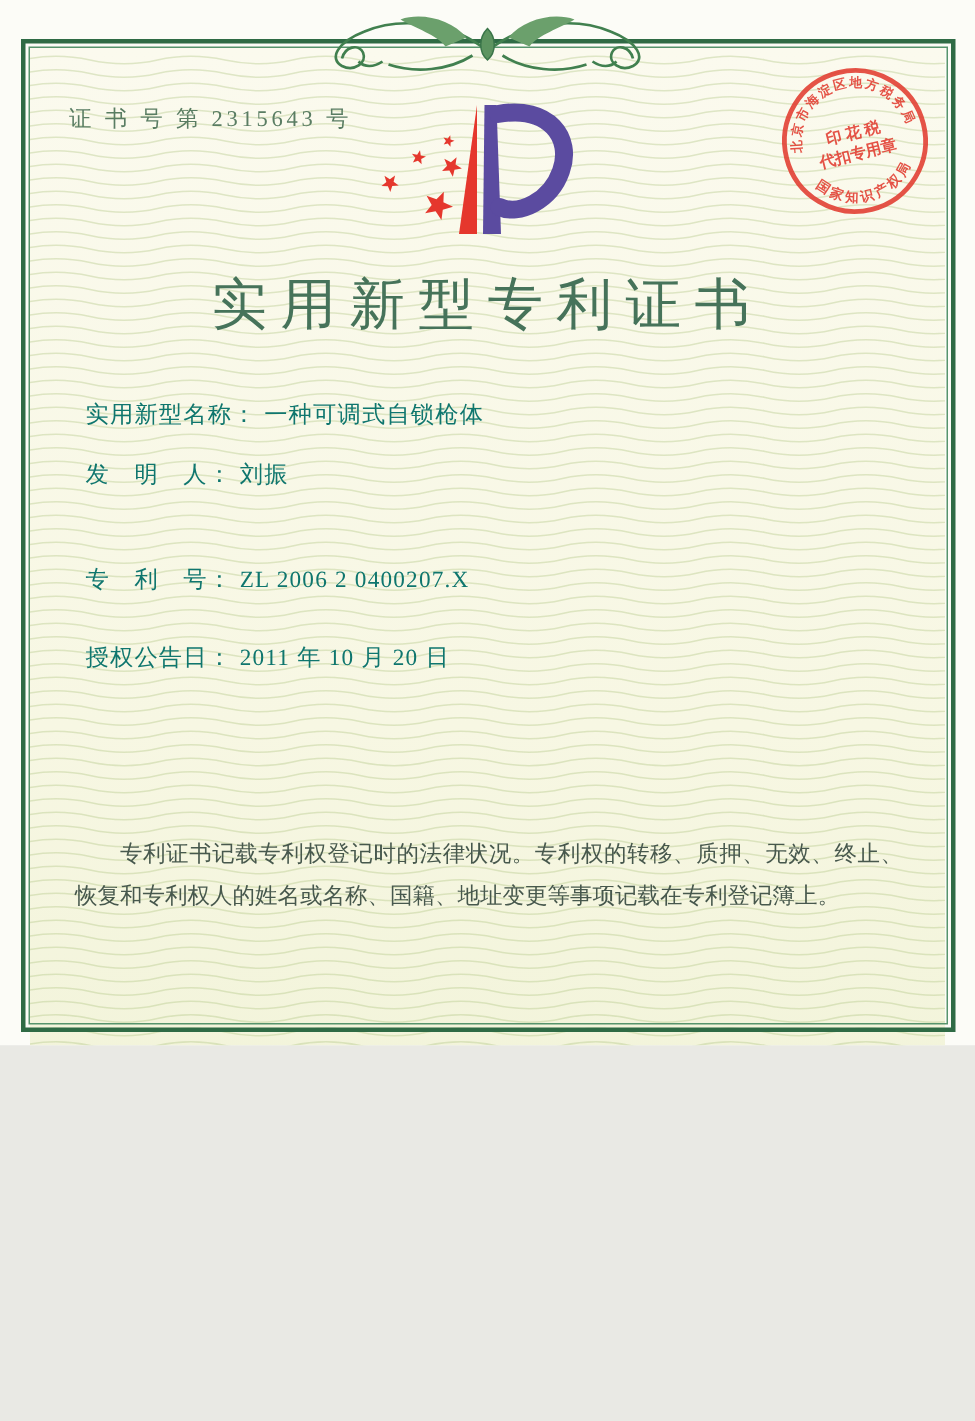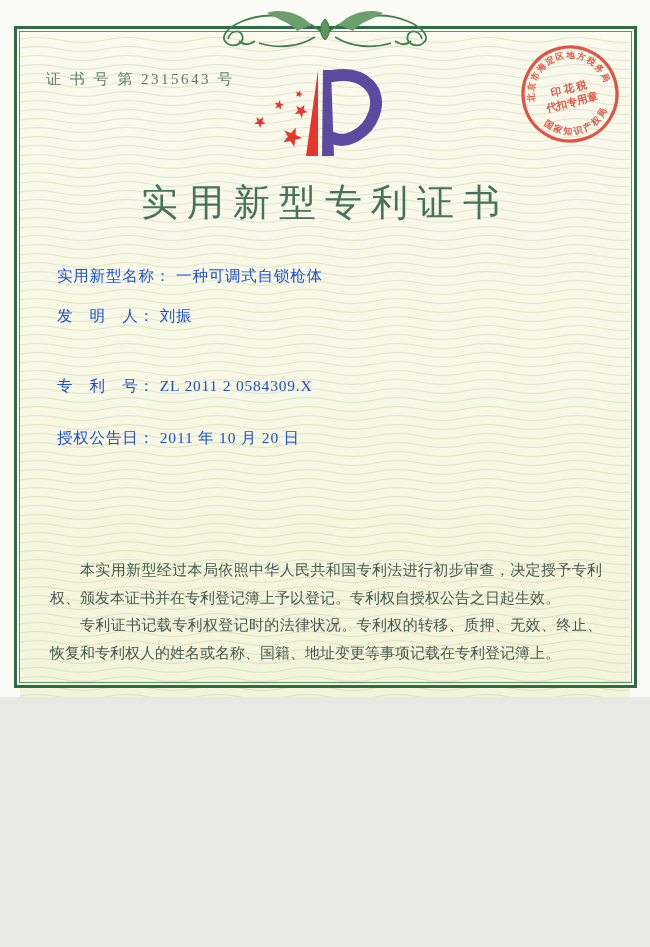--- a/index.html
+++ b/index.html
@@ -14,21 +14,21 @@
   
   .content{
     position:absolute;left:20px;top:32px;width:610px;height:904px;overflow:hidden;
     background:linear-gradient(180deg,#fbfaee 0%,#f7f7e3 50%,#eef1d2 100%);
   }
   #waves{position:absolute;left:0;top:0;}
   .abs{position:absolute;}
   .cert-no{left:46px;top:70px;font-size:15px;letter-spacing:2.5px;color:#5a7d63;}
   .title{left:0;right:0;top:178px;text-align:center;font-size:37px;font-weight:400;
          letter-spacing:9px;color:#46735a;}
-  .field{left:57px;font-size:15.5px;color:#1d4ed8;letter-spacing:0.8px;white-space:nowrap;}
+  .field{left:57px;font-size:15.5px;color:#0f766e;letter-spacing:0.8px;white-space:nowrap;}
   .field .val{margin-left:5px;}
   .paras{left:50px;width:552px;top:557px;font-size:15px;line-height:27.6px;
          color:#47584d;text-align:justify;}
   .paras p{margin:0;text-indent:2em;}
   .barcode{left:55px;top:733px;width:213px;height:17px;overflow:hidden;}
   .sig-label{left:94px;top:812px;font-size:17px;letter-spacing:4px;color:#44564a;}
   .sig-name{left:142px;top:770px;width:240px;font-size:54px;font-style:italic;
             color:#35563f;transform:rotate(-3deg);letter-spacing:6px;white-space:nowrap;}
   .seal-date{left:402px;top:857px;font-size:17px;font-weight:600;letter-spacing:1.5px;
              color:#e03a2c;white-space:nowrap;z-index:6;}
@@ -214,28 +214,27 @@
 
   <div class="abs title">实用新型专利证书</div>
 
   <div class="abs field" style="top:266px">
     <span>实用新型名称：</span><span class="val">一种可调式自锁枪体</span>
   </div>
   <div class="abs field" style="top:306px">
     <span>发　明　人：</span><span class="val">刘振</span>
   </div>
   <div class="abs field" style="top:376px">
-    <span>专　利　号：</span><span class="val">ZL 2011 2 0584309.X</span>
+    <span>专　利　号：</span><span class="val">ZL 2006 2 0400207.X</span>
   </div>
   <div class="abs field" style="top:428px">
     <span>授权公告日：</span><span class="val">2011 年 10 月 20 日</span>
   </div>
 
   <div class="abs paras">
-    <p>本实用新型经过本局依照中华人民共和国专利法进行初步审查，决定授予专利权、颁发本证书并在专利登记簿上予以登记。专利权自授权公告之日起生效。</p>
     <p>专利证书记载专利权登记时的法律状况。专利权的转移、质押、无效、终止、恢复和专利权人的姓名或名称、国籍、地址变更等事项记载在专利登记簿上。</p>
   </div>
 
   <div class="abs barcode">
       <div style="position: absolute; left: 0px; top: 0px; width: 2px; height: 100%; background: rgb(55, 73, 60);"></div>
       <div style="position: absolute; left: 3px; top: 0px; width: 2px; height: 100%; background: rgb(55, 73, 60);"></div>
       <div style="position: absolute; left: 6px; top: 0px; width: 3px; height: 100%; background: rgb(55, 73, 60);"></div>
       <div style="position: absolute; left: 10px; top: 0px; width: 2px; height: 100%; background: rgb(55, 73, 60);"></div>
       <div style="position: absolute; left: 13px; top: 0px; width: 1px; height: 100%; background: rgb(55, 73, 60);"></div>
       <div style="position: absolute; left: 16px; top: 0px; width: 1px; height: 100%; background: rgb(55, 73, 60);"></div>

